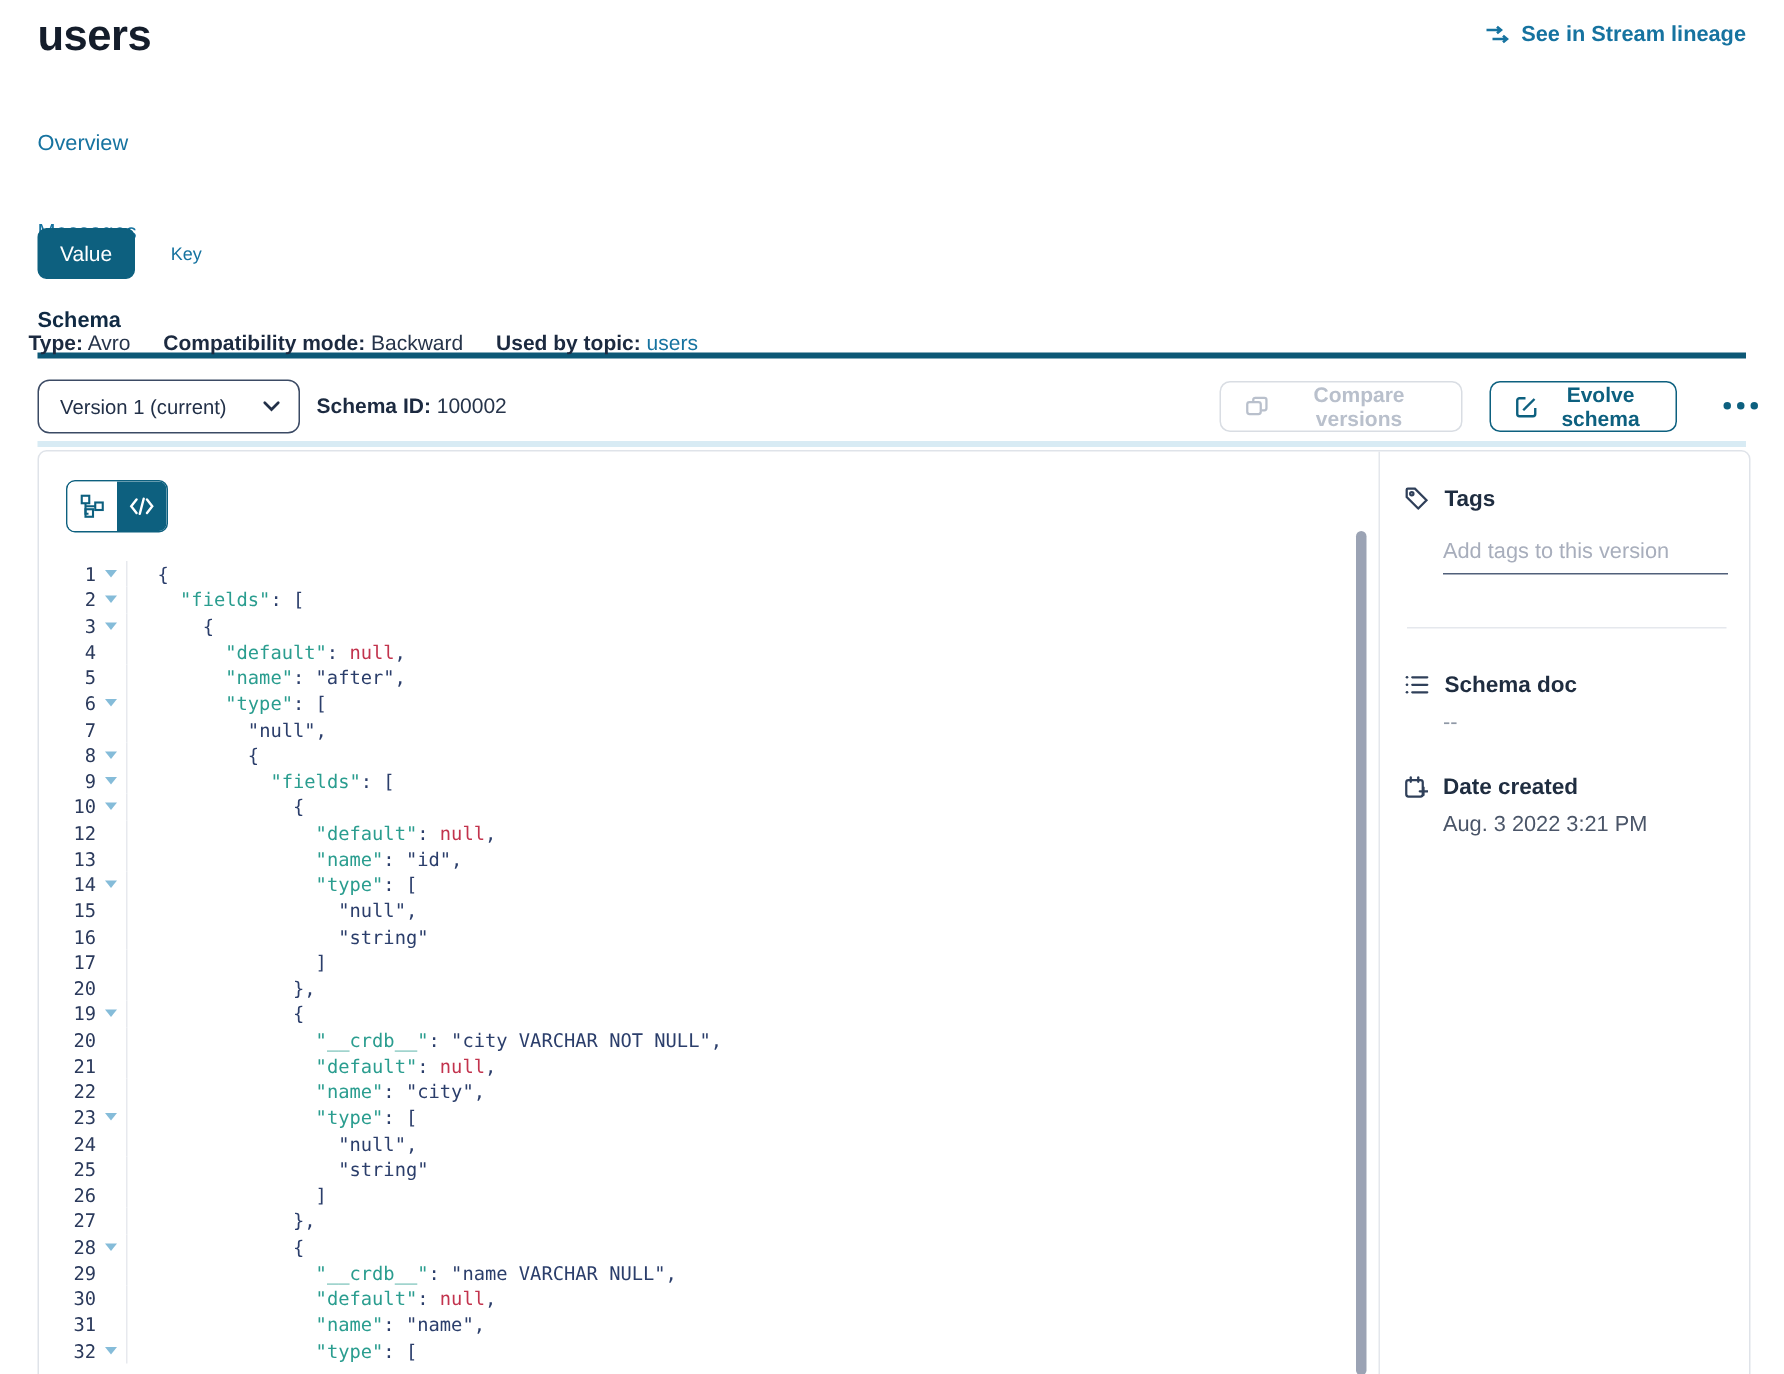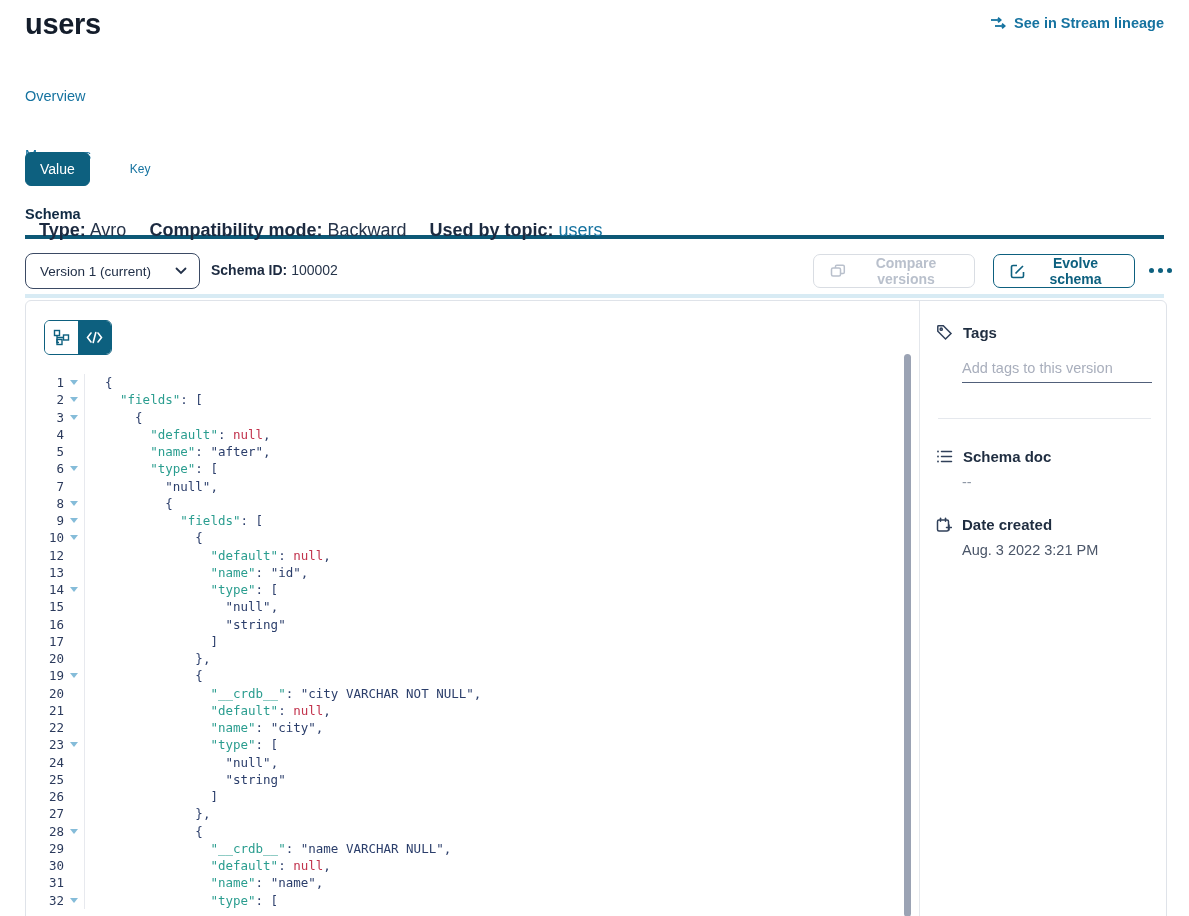--- a/index.html
+++ b/index.html
@@ -19,44 +19,44 @@
     gap:7px; color:var(--link); font-size:14.5px; font-weight:600; cursor:pointer; }
 
   
   .tabs { position:absolute; left:25px; right:25px; top:88px; display:flex; gap:30px;
     border-bottom:4px solid var(--tab-track);flex-direction:column; }
   .tab { font-size:14.5px; color:var(--link); padding-bottom:13px; cursor:pointer; }
   .tab.active { color:#102a43; font-weight:600; border-bottom:4px solid var(--tab-underline);
     margin-bottom:-4px; }
 
   
-  .vk-row { position:absolute; left:25px; top:152px; display:flex; align-items:center; gap:40px; }
+  .vk-row { position:absolute; left:25px; top:152px; display:flex; align-items:center; gap:24px; }
   .value-btn { background:var(--accent); color:#fff; font-size:14px; padding:8px 14px;
     border-radius:6px; border:1px solid var(--accent); cursor:pointer; }
   .key-link { color:var(--link); font-size:12px; cursor:pointer; }
 
   
-  .meta-row { position:absolute; left:39px; top:220px; font-size:18px; color:#26344a; }
+  .meta-row { position:absolute; left:19px; top:220px; font-size:14px; color:#26344a; }
   .meta-row b { font-weight:700; color:#1c2a40; }
   .meta-item { margin-right:18px; }
   .meta-link { color:var(--link); cursor:pointer; }
 
   
   .version-select { position:absolute; left:25px; top:253px; width:175px; height:36px;
     border:1px solid #3b4a64; border-radius:8px; display:flex; align-items:center;
     padding:0 12px 0 14px; font-size:13.5px; color:#223048; cursor:pointer; background:#fff; }
   .version-select .sel-label { flex:1; }
   .schema-id { position:absolute; left:211px; top:262px; font-size:14px; color:#26344a; }
   .schema-id b { font-weight:700; color:#1c2a40; }
 
   .btn { height:34px; border-radius:7px; display:flex; align-items:center; gap:8px;
     font-size:14px; font-weight:600; padding:0 16px; background:#fff; cursor:pointer; }
   .compare-btn { position:absolute; left:813px; top:254px; width:162px; justify-content:center;
     border:1px solid #d9dde3; color:var(--disabled); cursor:default; }
-  .evolve-btn { position:absolute; left:993px; top:254px; width:142px; justify-content:center;
+  .evolve-btn { position:absolute; left:993px; top:254px; width:125px; justify-content:center;
     border:1px solid var(--accent); color:var(--accent); }
   .more-btn { position:absolute; left:1147px; top:262px; display:flex; gap:4px; padding:6px 2px;
     cursor:pointer; }
   .more-btn i { width:5px; height:5px; border-radius:50%; background:var(--accent); display:block; }
 
   
   .panel { position:absolute; left:25px; top:300px; width:1142px; height:640px;
     border:1px solid var(--border); border-radius:6px; background:#fff; }
 
   .view-toggle { position:absolute; left:18px; top:19px; display:flex;

